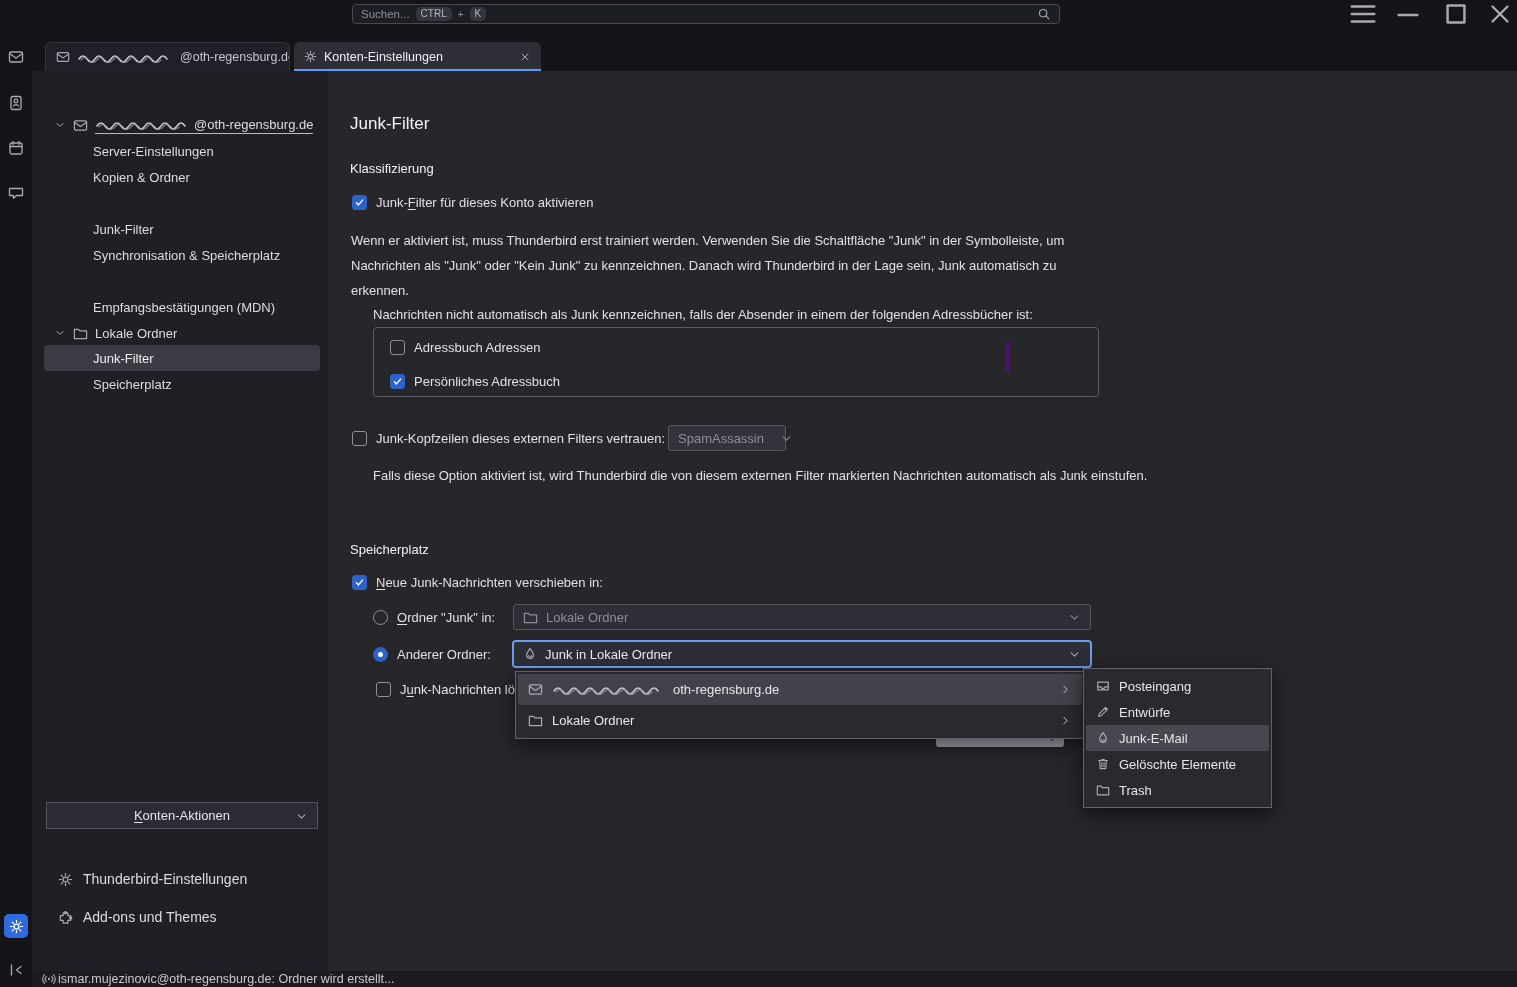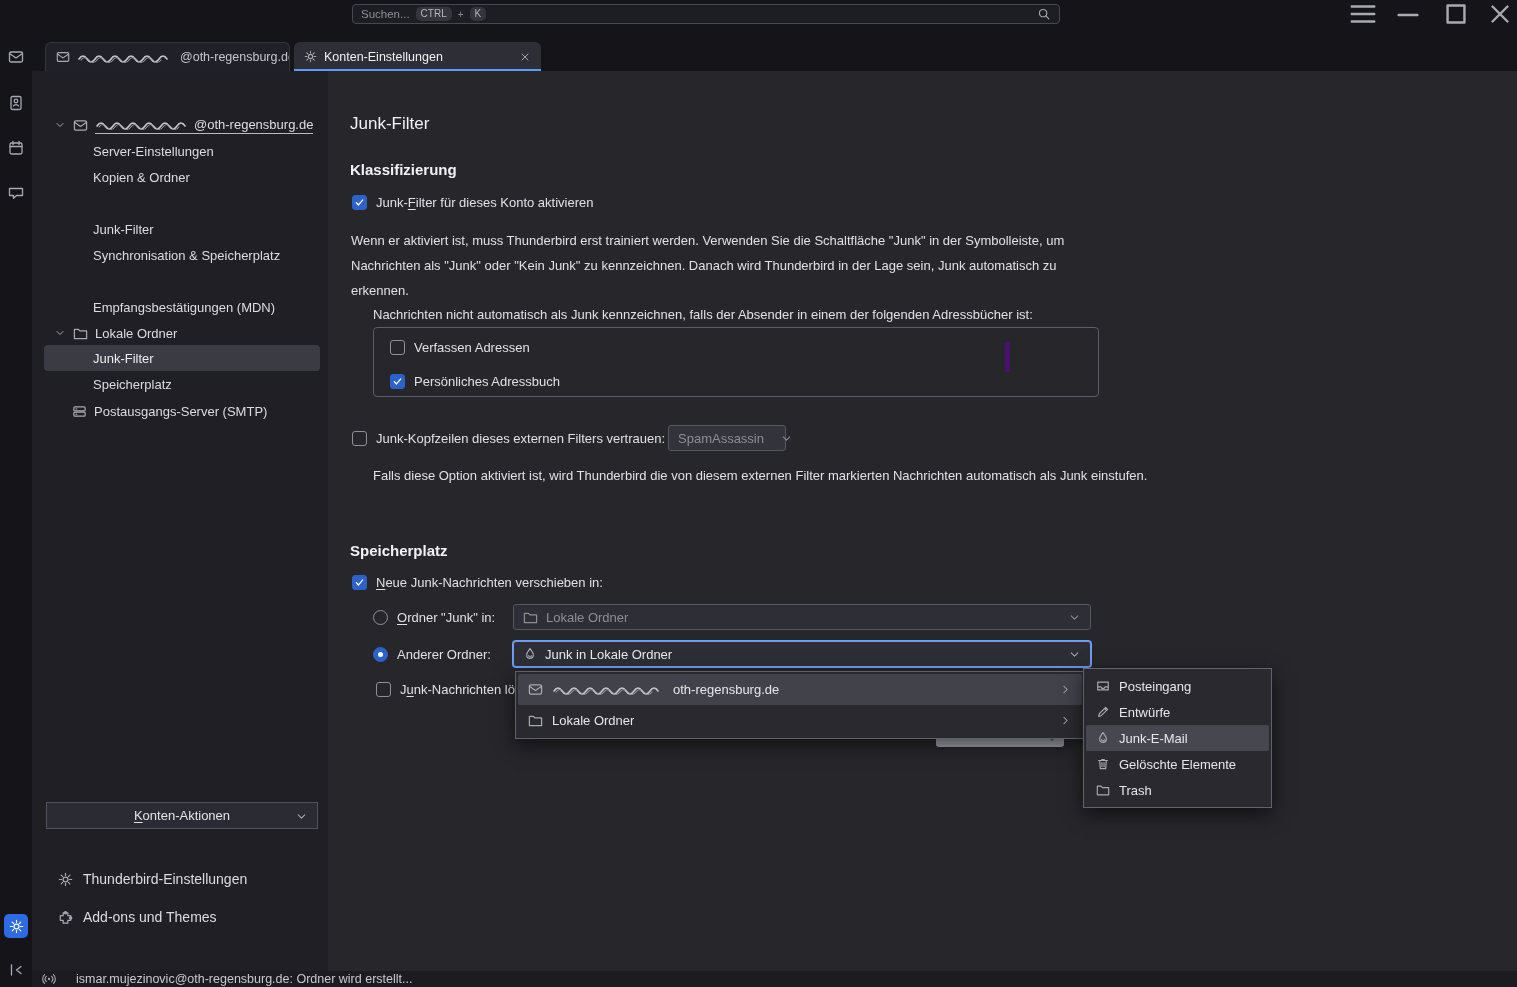--- a/index.html
+++ b/index.html
@@ -36,21 +36,21 @@
   .trow{position:absolute;left:0;width:296px;height:26px;display:flex;align-items:center;gap:7px;font-size:13px;color:#dcdce1;white-space:nowrap}
   .tsel{left:12px;width:276px;border-radius:4px;background:#3b3b44;color:#eceef0}
   .uline{display:inline-flex;align-items:center;gap:3px;border-bottom:1px solid #b9b9c1;padding-bottom:1px}
   .btn-actions{position:absolute;left:14px;top:731px;width:272px;height:27px;background:#2b2b33;border:1px solid #52525c;border-radius:0;display:flex;align-items:center;justify-content:center;font-size:13px;color:#e4e4e8}
   .btn-actions .chev{position:absolute;right:9px;top:7px}
   .bottomrow{position:absolute;left:26px;height:26px;display:flex;align-items:center;gap:10px;font-size:14px;color:#dcdce1}
 
   
   .main{position:absolute;left:328px;top:71px;width:1189px;height:900px;background:#26262b}
   .h1{position:absolute;left:22px;top:43px;font-size:17px;font-weight:400;color:#f2f2f5}
-  .h2{position:absolute;left:22px;font-size:15px;font-weight:700;color:#f2f2f5}
+  .h2{position:absolute;left:22px;font-size:13px;font-weight:400;color:#f2f2f5}
   .para{position:absolute;left:23px;top:157px;width:730px;font-size:13px;line-height:25px;color:#e0e0e5}
   .lbl{font-size:13px;color:#e0e0e5}
   .crow{position:absolute;display:flex;align-items:center;gap:9px;font-size:13px;color:#e0e0e5;height:16px;white-space:nowrap}
   .ak{text-decoration:underline;text-underline-offset:2px}
   .cb{width:15px;height:15px;border:1px solid #8f8f99;border-radius:3px;background:transparent;display:inline-flex;align-items:center;justify-content:center;flex:0 0 auto}
   .cb svg{display:none;width:11px;height:11px}
   .cb.on{background:#2d63c8;border-color:#2d63c8}
   .cb.on svg{display:block}
   .rb{width:15px;height:15px;border:1px solid #8f8f99;border-radius:50%;position:relative;flex:0 0 auto}
   .rb.on{background:#2d63c8;border-color:#2d63c8}
@@ -66,21 +66,21 @@
   .menu{position:absolute;background:#29292f;border:1px solid #62626c;box-shadow:0 6px 18px rgba(0,0,0,.55);display:flex;flex-direction:column;padding:2px}
   .popup{left:187px;top:600px;width:570px;z-index:10}
   .mrow{height:31px;display:flex;align-items:center;gap:9px;padding:0 10px;font-size:13px;color:#e6e6ea;white-space:nowrap}
   .mrow.hl{background:#42424b;border-radius:2px}
   .mrow .spacer{flex:1}
   .submenu{left:755px;top:597px;width:189px;z-index:11;padding:4px 2px}
   .srow{height:26px;display:flex;align-items:center;gap:9px;padding:0 10px;font-size:13px;color:#e6e6ea;white-space:nowrap}
   .srow.hl{background:#47474f;border-radius:2px}
 
   
-  .status{position:absolute;left:32px;top:971px;width:1485px;height:16px;background:#1b1b20;display:flex;align-items:center;gap:20px;padding-left:10px;font-size:12.5px;color:#c8c8ce;white-space:nowrap}
+  .status{position:absolute;left:32px;top:971px;width:1485px;height:16px;background:#1b1b20;display:flex;align-items:center;gap:2px;padding-left:10px;font-size:12.5px;color:#c8c8ce;white-space:nowrap}
 </style>
 </head>
 <body>
 
 <div class="app">
 
   <div class="rail">
     <div class="ribtn" style="top:49px">
       <svg viewBox="0 0 16 16">
           <rect x="1.5" y="3" width="13" height="10" rx="1.5"></rect>
@@ -235,30 +235,20 @@
         </span>
       <span>Lokale Ordner</span>
     </div>
     <div class="trow tsel" style="top:274px;padding-left:49px">
         <span>Junk-Filter</span>
       </div>
     <div class="trow" style="top:300px;padding-left:61px">
         <span>Speicherplatz</span>
       </div>
 
-    <div class="trow" style="top:327px;padding-left:40px">
-      <span>
-          <svg viewBox="0 0 16 16" style="width:15px;height:15px">
-            <rect x="2" y="3" width="12" height="4.4" rx="1"></rect>
-            <rect x="2" y="8.6" width="12" height="4.4" rx="1"></rect>
-            <path d="M4.4 5.2h.6M4.4 10.8h.6"></path>
-          </svg>
-        </span>
-      <span>Postausgangs-Server (SMTP)</span>
-    </div>
 
     <div class="btn-actions">
       <span><span></span><span class="ak">K</span><span>onten-Aktionen</span></span>
       <span class="chev">
           <svg viewBox="0 0 16 16" style="width:13px;height:13px">
             <path d="M4 6l4 4 4-4"></path>
           </svg>
         </span>
     </div>
 
@@ -296,21 +286,21 @@
       <span class="lbl"><span>Junk-</span><span class="ak">F</span><span>ilter für dieses Konto aktivieren</span></span>
     </div>
 
     <div class="para">Wenn er aktiviert ist, muss Thunderbird erst trainiert werden. Verwenden Sie die Schaltfläche "Junk" in der Symbolleiste, um Nachrichten als "Junk" oder "Kein Junk" zu kennzeichnen. Danach wird Thunderbird in der Lage sein, Junk automatisch zu erkennen.</div>
 
     <div class="lbl" style="position:absolute;left:45px;top:236px">Nachrichten nicht automatisch als Junk kennzeichnen, falls der Absender in einem der folgenden Adressbücher ist:</div>
 
     <div class="gbox">
       <div class="gr" style="top:11px">
         <span class="cb"></span>
-        <span>Verfassen Adressen</span>
+        <span>Adressbuch Adressen</span>
       </div>
       <div class="gr" style="top:45px">
         <span class="cb on">
             <svg viewBox="0 0 16 16">
               <path d="M3.5 8.5l3 3 6-7" stroke="#fff" stroke-width="2"></path>
             </svg>
           </span>
         <span>Persönliches Adressbuch</span>
       </div>
     </div>

